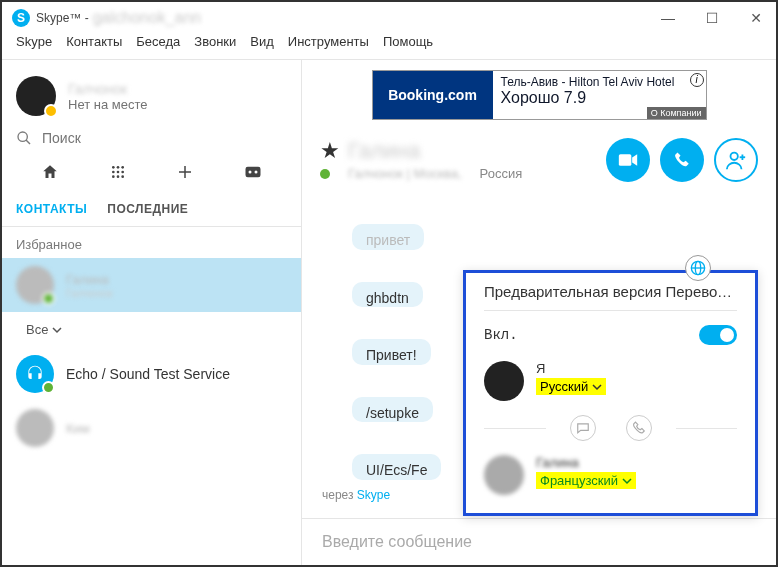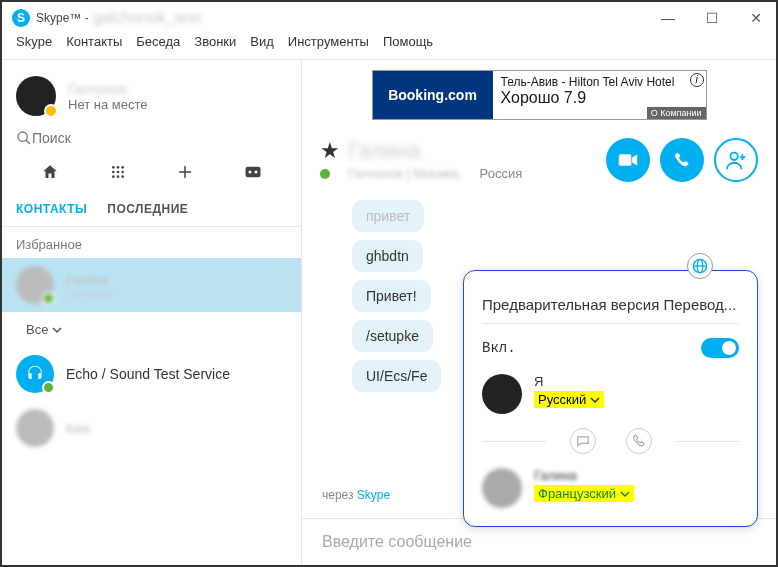--- a/index.html
+++ b/index.html
@@ -15,21 +15,21 @@
 .menubar span { cursor: pointer; }
 .content { flex: 1; display: flex; overflow: hidden; }
 .sidebar { width: 300px; border-right: 1px solid #e5e5e5; display: flex; flex-direction: column; overflow: hidden; }
 .profile-row { display: flex; padding: 16px 14px 10px; align-items: center; gap: 12px; }
 .avatar { width: 40px; height: 40px; border-radius: 50%; background: #222; position: relative; flex-shrink: 0; }
 .avatar .status { position: absolute; bottom: -2px; right: -2px; width: 14px; height: 14px; border-radius: 50%; border: 2px solid #fff; }
 .status.away { background: #fdbe00; }
 .status.online { background: #5fb336; }
 .profile-row .name { color: #ccc; filter: blur(2px); font-size: 14px; }
 .profile-row .substatus { color: #737373; font-size: 13px; }
-.search-row { padding: 4px 14px 10px; display:flex; align-items:center; color:#7a7a7a; }
+.search-row { padding: 4px 14px 10px; display:flex; align-items:center; gap:10px; color:#7a7a7a; }
 .search-row svg { flex-shrink:0; }
 .search-row input { border: none; outline: none; font-size: 14px; color: #7a7a7a; flex:1; background: transparent; }
 .navicons { display: flex; justify-content: space-around; padding: 6px 14px 10px; color: #555; }
 .navicons span { width: 20px; height: 20px; display: flex; align-items: center; justify-content: center; cursor: pointer; }
 .tabs-bar { display: flex; gap: 20px; padding: 10px 14px 10px; font-size: 12px; letter-spacing: 0.5px; border-bottom: 1px solid #e5e5e5; }
 .tabs-bar .tab { cursor: pointer; color: #555; font-weight: 600; }
 .tabs-bar .tab.active { color: #00aff0; }
 .section-label { font-size: 13px; color: #7a7a7a; padding: 10px 14px 6px; }
 .contact-item { display: flex; align-items: center; gap: 12px; padding: 8px 14px; }
 .contact-item.selected { background: #bce3f4; }
@@ -54,25 +54,25 @@
 .ch-left { flex: 1; }
 .ch-left .star-row { display: flex; align-items: center; gap: 8px; font-size: 22px; color: #333; }
 .ch-left .star-row .blurred { color: #ccc; filter: blur(3px); }
 .ch-left .sub-row { display: flex; align-items: center; gap: 18px; font-size: 13px; color: #888; margin-top: 2px; }
 .ch-left .sub-row .dot { width: 10px; height: 10px; border-radius: 50%; background: #5fb336; }
 .ch-left .sub-row .blurred { filter: blur(2px); color: #bbb; }
 .ch-actions { display: flex; gap: 10px; align-items: center; }
 .round-btn { width: 44px; height: 44px; border-radius: 50%; background: #00aff0; display: flex; align-items: center; justify-content: center; color: #fff; cursor: pointer; }
 .round-btn.outline { background: #fff; border: 2px solid #00aff0; color: #00aff0; }
 .chat-body { flex: 1; padding: 10px 20px; position: relative; overflow: hidden; display:flex; flex-direction:column; gap:8px; }
-.bubble { background: #e4f3fa; border-radius: 10px; padding: 8px 14px; font-size: 14px; color: #333; max-width: 90px; align-self: flex-start; margin-left: 30px; overflow: hidden; white-space: nowrap; }
+.bubble { background: #e4f3fa; border-radius: 10px; padding: 8px 14px; font-size: 14px; color: #333; max-width: 90px; align-self: flex-start; margin-left: 30px; overflow: hidden; white-space: nowrap; margin-top: 24px; }
 .via-row { font-size: 12px; color: #888; margin-top: auto; padding-bottom: 6px; }
 .via-row .link { color: #00aff0; }
 .input-row { border-top: 1px solid #e5e5e5; padding: 14px 20px; color: #aaa; font-size: 16px; }
-.popup { position: absolute; right: 18px; top: 210px; width: 295px; background: #fff; border: 1px solid #1d4ed8; border-radius: 12px; box-shadow: 0 2px 10px rgba(0,0,0,.15); padding: 25px 18px 18px; }
+.popup { position: absolute; right: 18px; top: 210px; width: 295px; background: #fff; border: 3px solid #1d4ed8; border-radius: 0; box-shadow: 0 2px 10px rgba(0,0,0,.15); padding: 10px 18px 18px; }
 .popup-arrow-icon { position: absolute; top: -18px; right: 44px; width: 26px; height: 26px; background: #fff; border: 1px solid #999; border-radius: 50%; display: flex; align-items: center; justify-content: center; }
 .popup-title { font-size: 15px; color: #333; margin-bottom: 10px; white-space: nowrap; overflow: hidden; text-overflow: ellipsis; }
 .popup-div { height: 1px; background: #e5e5e5; margin: 8px 0 14px; }
 .toggle-row { display: flex; align-items: center; justify-content: space-between; margin-bottom: 16px; }
 .toggle-row .lbl { font-size: 14px; color: #333; font-family: Liberation Mono, monospace; }
 .switch { width: 38px; height: 20px; background: #00aff0; border-radius: 10px; position: relative; cursor: pointer; }
 .switch .knob { width: 14px; height: 14px; background: #fff; border-radius: 50%; position: absolute; top: 3px; right: 3px; }
 .person-row { display: flex; gap: 12px; align-items: flex-start; margin-bottom: 0; }
 .pavatar { width: 40px; height: 40px; border-radius: 50%; background: #222; flex-shrink: 0; }
 .pavatar.blurry { filter: blur(2px); background: #aaa; }

